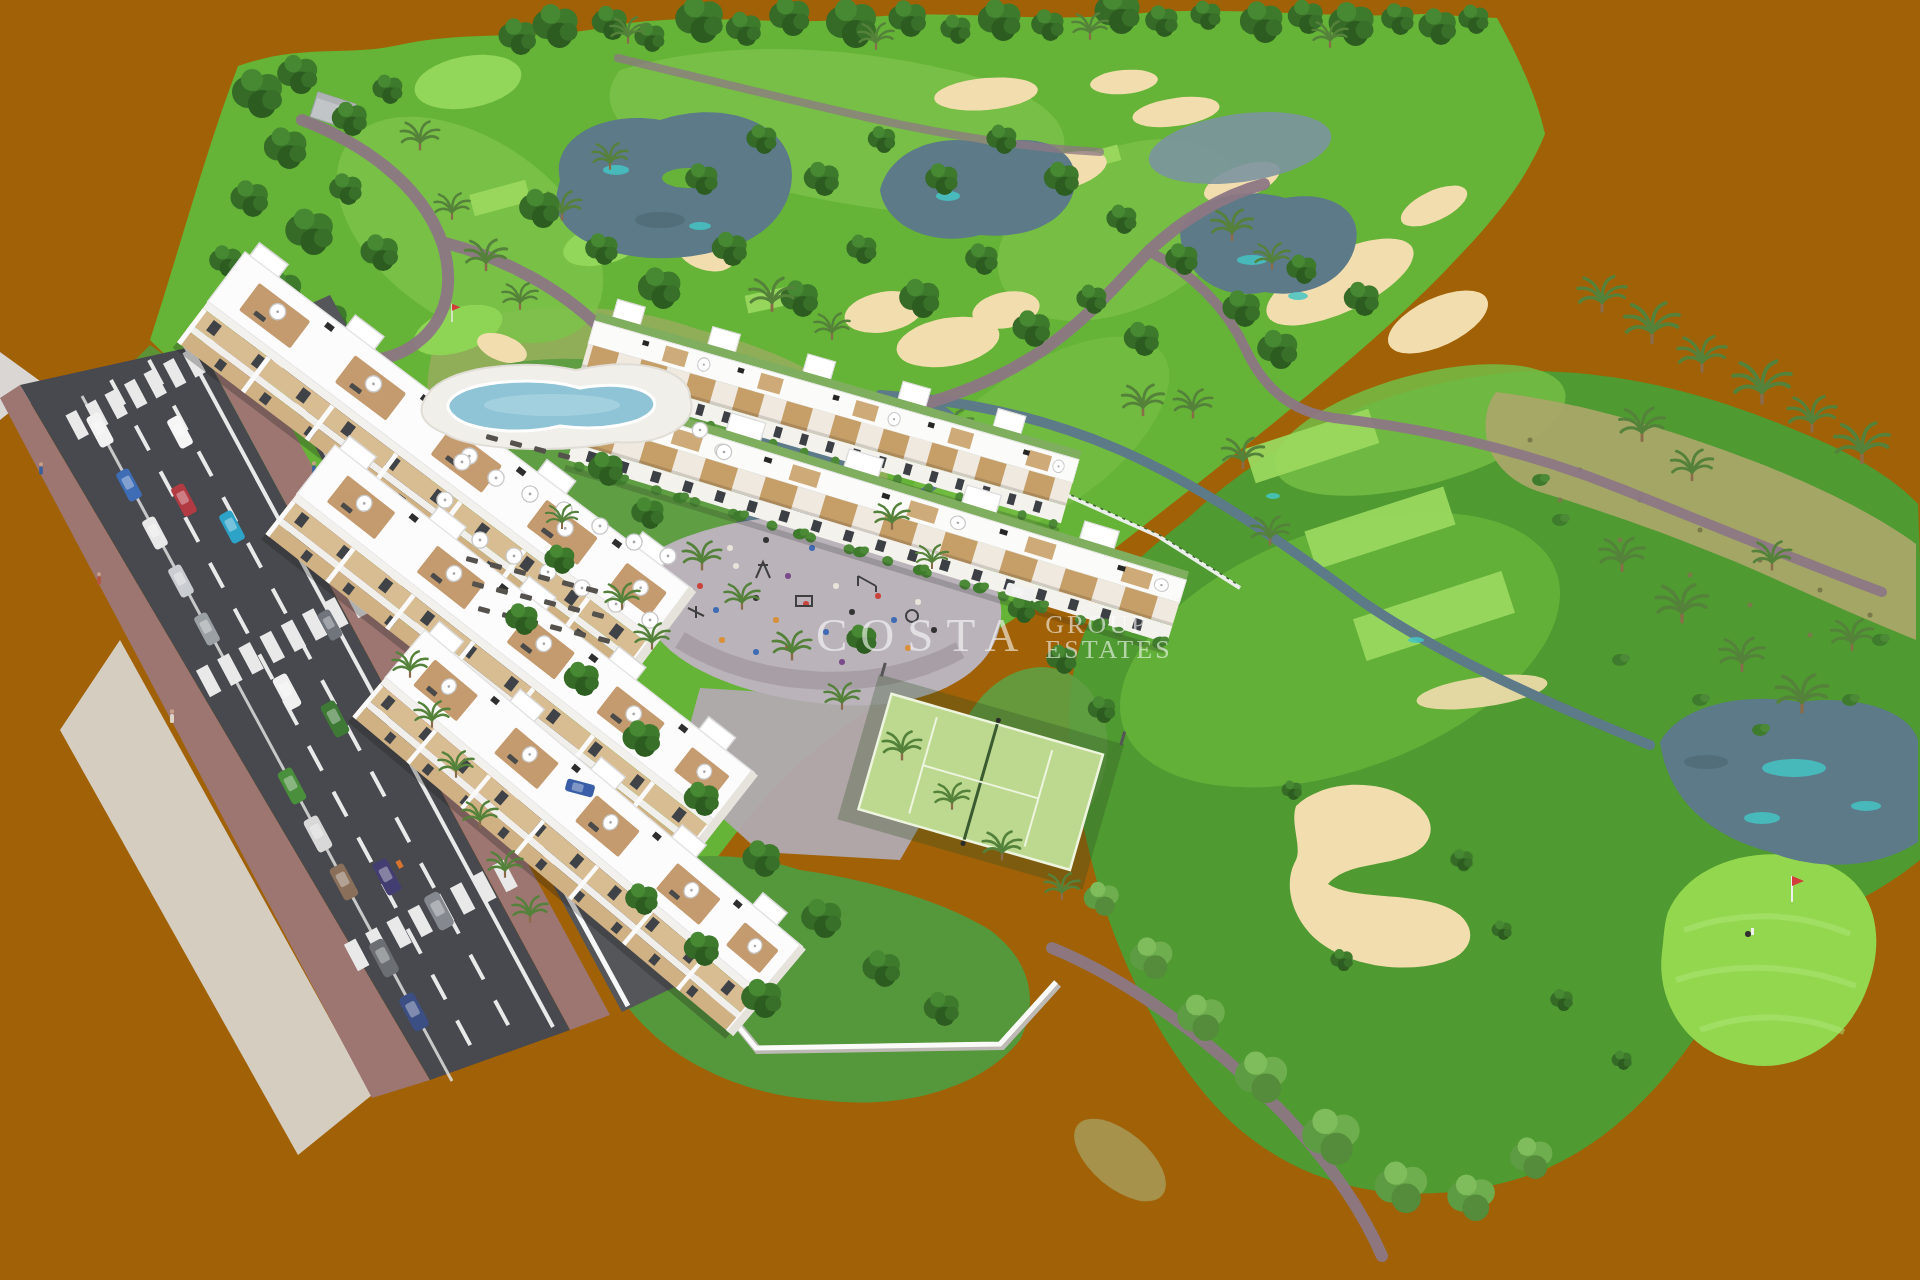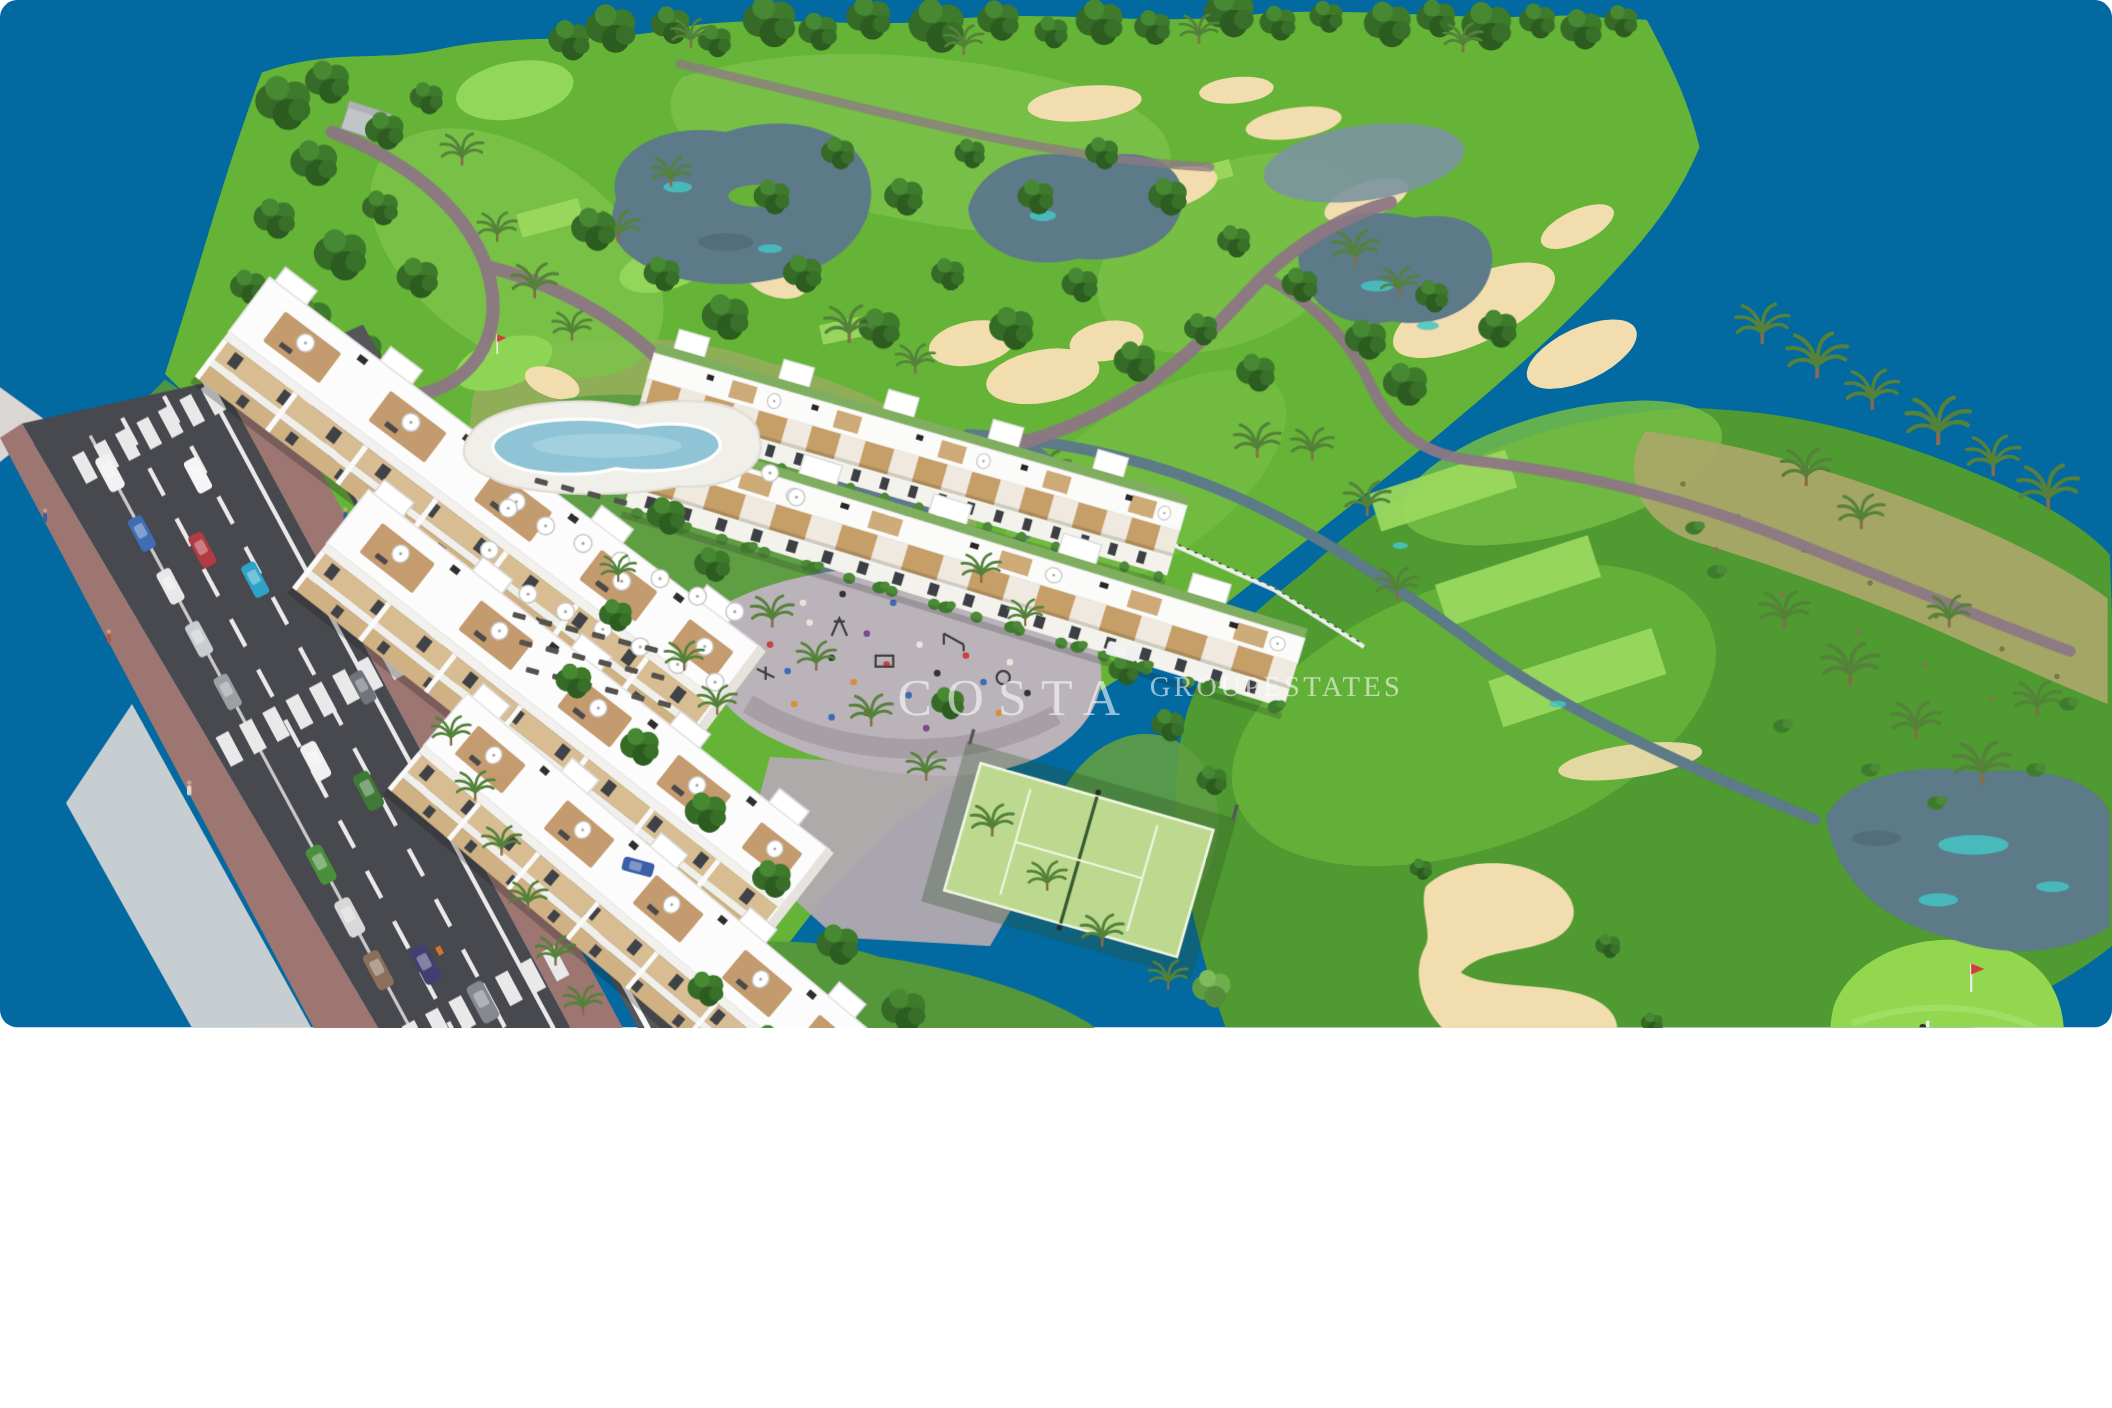--- a/index.html
+++ b/index.html
@@ -1,23 +1,23 @@
 <!DOCTYPE html>
 <html><head>
 <meta charset="utf-8">
 <style>
   html,body{margin:0;padding:0;background:#ffffff;}
-  .stage{position:relative;width:1920px;height:934px;overflow:hidden;background:#0369a1;
-         font-family:"Liberation Sans",sans-serif;border-radius:16px;}
+  .stage{position:relative;width:1920px;height:1280px;overflow:hidden;background:#a16207;
+         font-family:"Liberation Sans",sans-serif;}
   .stage svg{position:absolute;left:0;top:0;width:1920px;height:1280px;display:block;}
   .wm{position:absolute;left:816px;top:612px;display:flex;align-items:flex-start;gap:14px;
       color:rgba(255,255,255,0.58);pointer-events:none;
       font-family:"Liberation Serif",serif;}
   .wm-costa{font-size:47px;line-height:1;letter-spacing:13px;font-weight:400;}
-  .wm-col{display:flex;flex-direction:row;margin-top:2px;font-size:26px;line-height:0.82;letter-spacing:3px;}
+  .wm-col{display:flex;flex-direction:column;margin-top:2px;font-size:26px;line-height:0.82;letter-spacing:3px;}
   .wm-col span{display:block;margin-bottom:4px;}
 </style>
 </head>
 <body>
 
 <div class="stage">
 <svg viewBox="0 0 1920 1280" xmlns="http://www.w3.org/2000/svg">
 <defs>
   <g id="t">
           <circle cx="-5" cy="-3" r="8" fill="#356b27"></circle>

